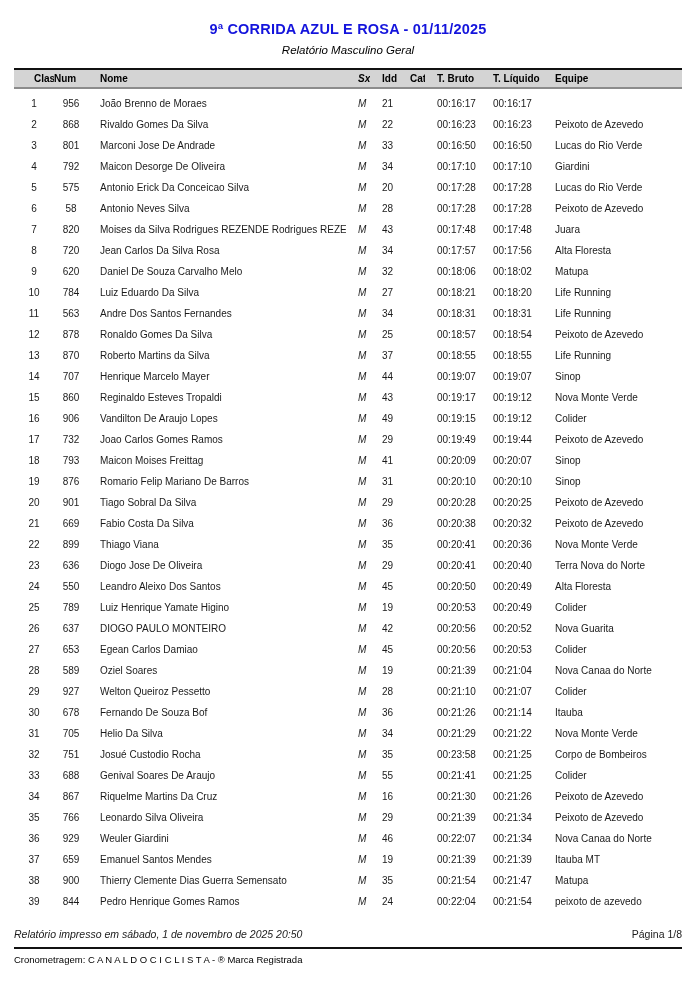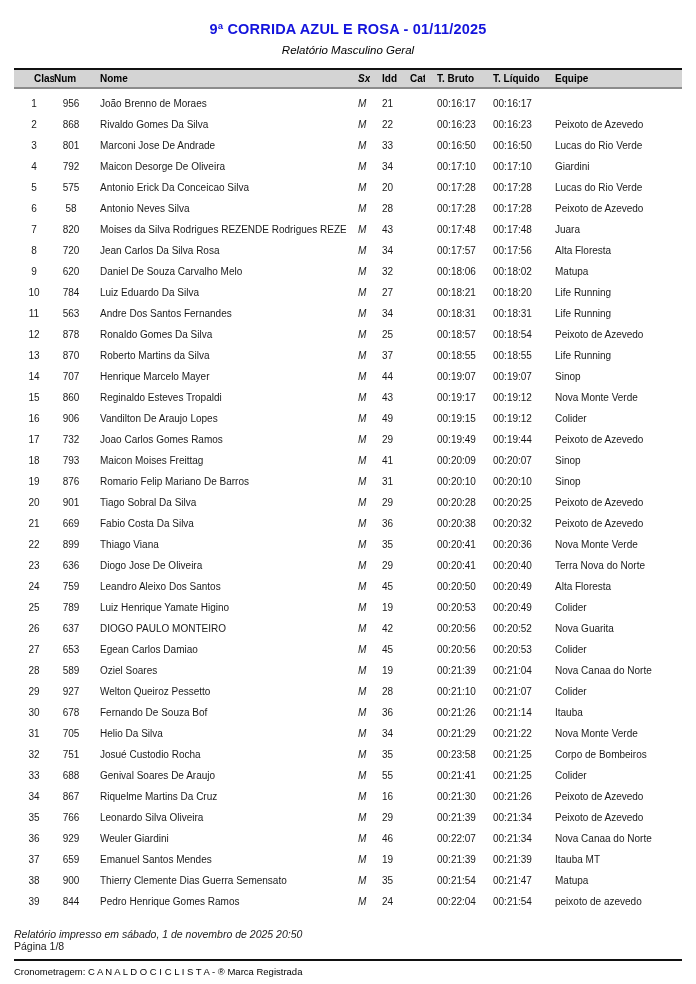--- a/index.html
+++ b/index.html
@@ -74,21 +74,20 @@
   .c7 { width: 62px; padding-left: 12px; }
   .c8 { width: 139px; padding-left: 12px; }
   th.c0 { text-align: center; padding-left: 20px; }
   th.c1 { text-align: center; }
 
   .footer-row {
     margin: 16px 14px 0 14px;
     display: flex;
     justify-content: space-between;
     align-items: baseline;
-    flex-direction: column;
   }
   .printed-note { font-size: 10.5px; font-style: italic; }
   .page-number { font-size: 10.5px; }
   .bottom-rule { margin: 7px 14px 0 14px; border-top: 2.5px solid var(--rule-dark); }
   .timing-line { margin: 5px 14px 0 14px; font-size: 9.5px; color: #000; }
 </style>
 </head>
 <body>
 
 <div class="page">
@@ -371,21 +370,21 @@
             <td class="c2">Diogo Jose De Oliveira</td>
             <td class="c3">M</td>
             <td class="c4">29</td>
             <td class="c5"></td>
             <td class="c6">00:20:41</td>
             <td class="c7">00:20:40</td>
             <td class="c8">Terra Nova do Norte</td>
           </tr>
           <tr>
             <td class="c0">24</td>
-            <td class="c1">759</td>
+            <td class="c1">550</td>
             <td class="c2">Leandro Aleixo Dos Santos</td>
             <td class="c3">M</td>
             <td class="c4">45</td>
             <td class="c5"></td>
             <td class="c6">00:20:50</td>
             <td class="c7">00:20:49</td>
             <td class="c8">Alta Floresta</td>
           </tr>
           <tr>
             <td class="c0">25</td>

